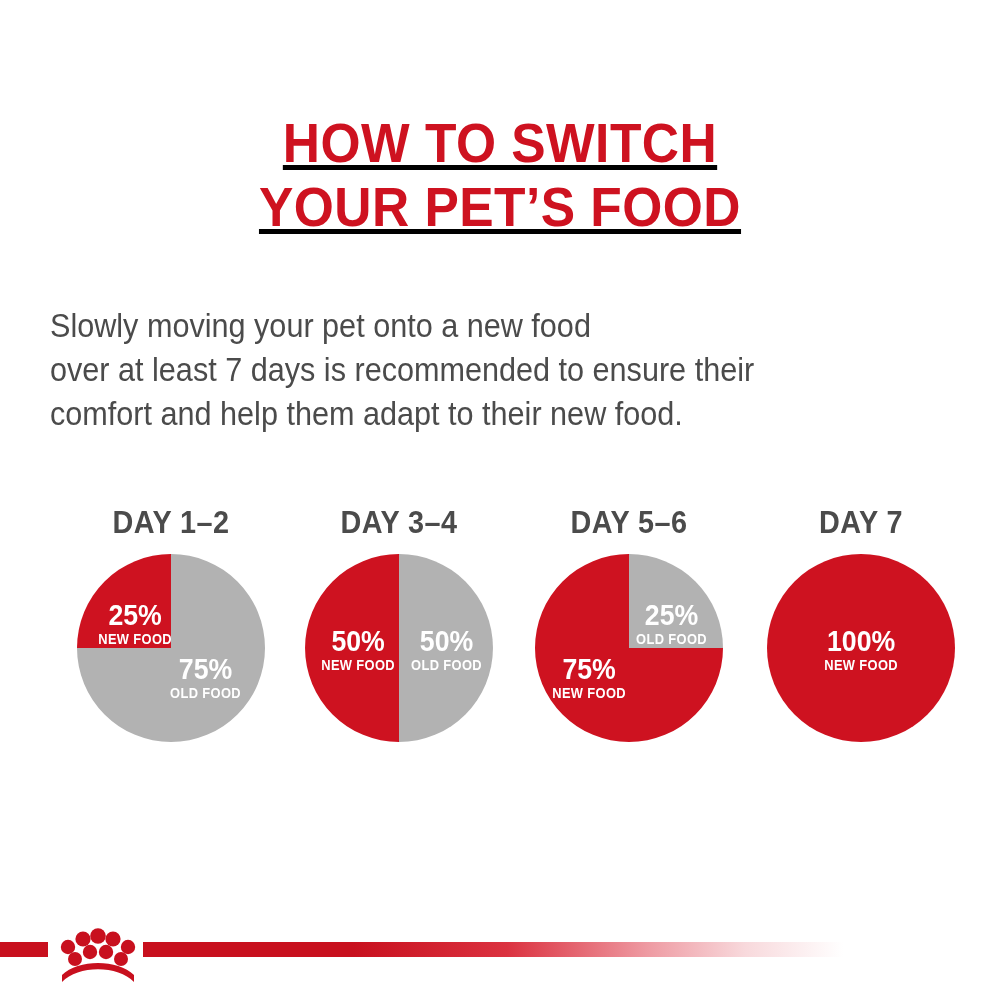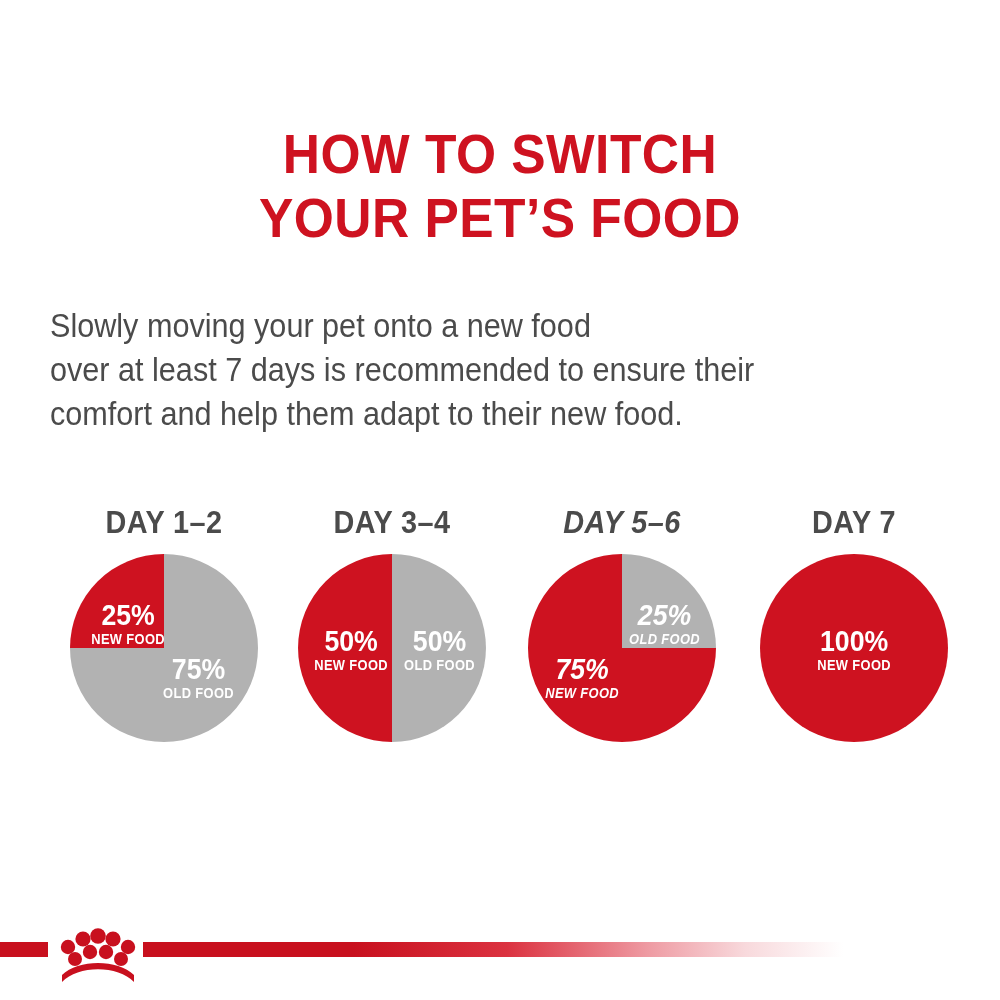--- a/index.html
+++ b/index.html
@@ -18,24 +18,25 @@
   #infographic {
     position: absolute;
     inset: 0;
     width: 1000px;
     height: 1000px;
   }
 
   
   .title-block {
     position: absolute;
-    top: 122px;
+    top: 111px;
     left: 0;
     width: 1000px;
     text-align: center;
+    text-decoration: underline;
   }
   .title-line {
     display: block;
     color: #CE1220;
     font-family: "Liberation Sans Narrow", "Liberation Sans", sans-serif;
     font-weight: bold;
     font-size: 56px;
     line-height: 64px;
     letter-spacing: 0.5px;
     transform: scaleX(0.92);
@@ -59,33 +60,33 @@
     line-height: 44px;
     transform: scaleX(0.90);
     transform-origin: center center;
     white-space: nowrap;
   }
 
   
   .pies {
     position: absolute;
     top: 506px;
-    left: 2px;
+    left: 9px;
     width: 836px;
     height: 260px;
   }
   .pie-cell {
     position: absolute;
     top: 0;
     width: 250px;
     height: 260px;
   }
   .pie-cell.c0 { left: 37px; }
   .pie-cell.c1 { left: 265px; }
-  .pie-cell.c2 { left: 495px; font-style: italic; }
+  .pie-cell.c2 { left: 495px; }
   .pie-cell.c3 { left: 727px; }
 
   .day-label {
     position: absolute;
     top: 0;
     left: 0;
     width: 250px;
     text-align: center;
     color: #4B4B4B;
     font-family: "Liberation Sans Narrow", "Liberation Sans", sans-serif;

